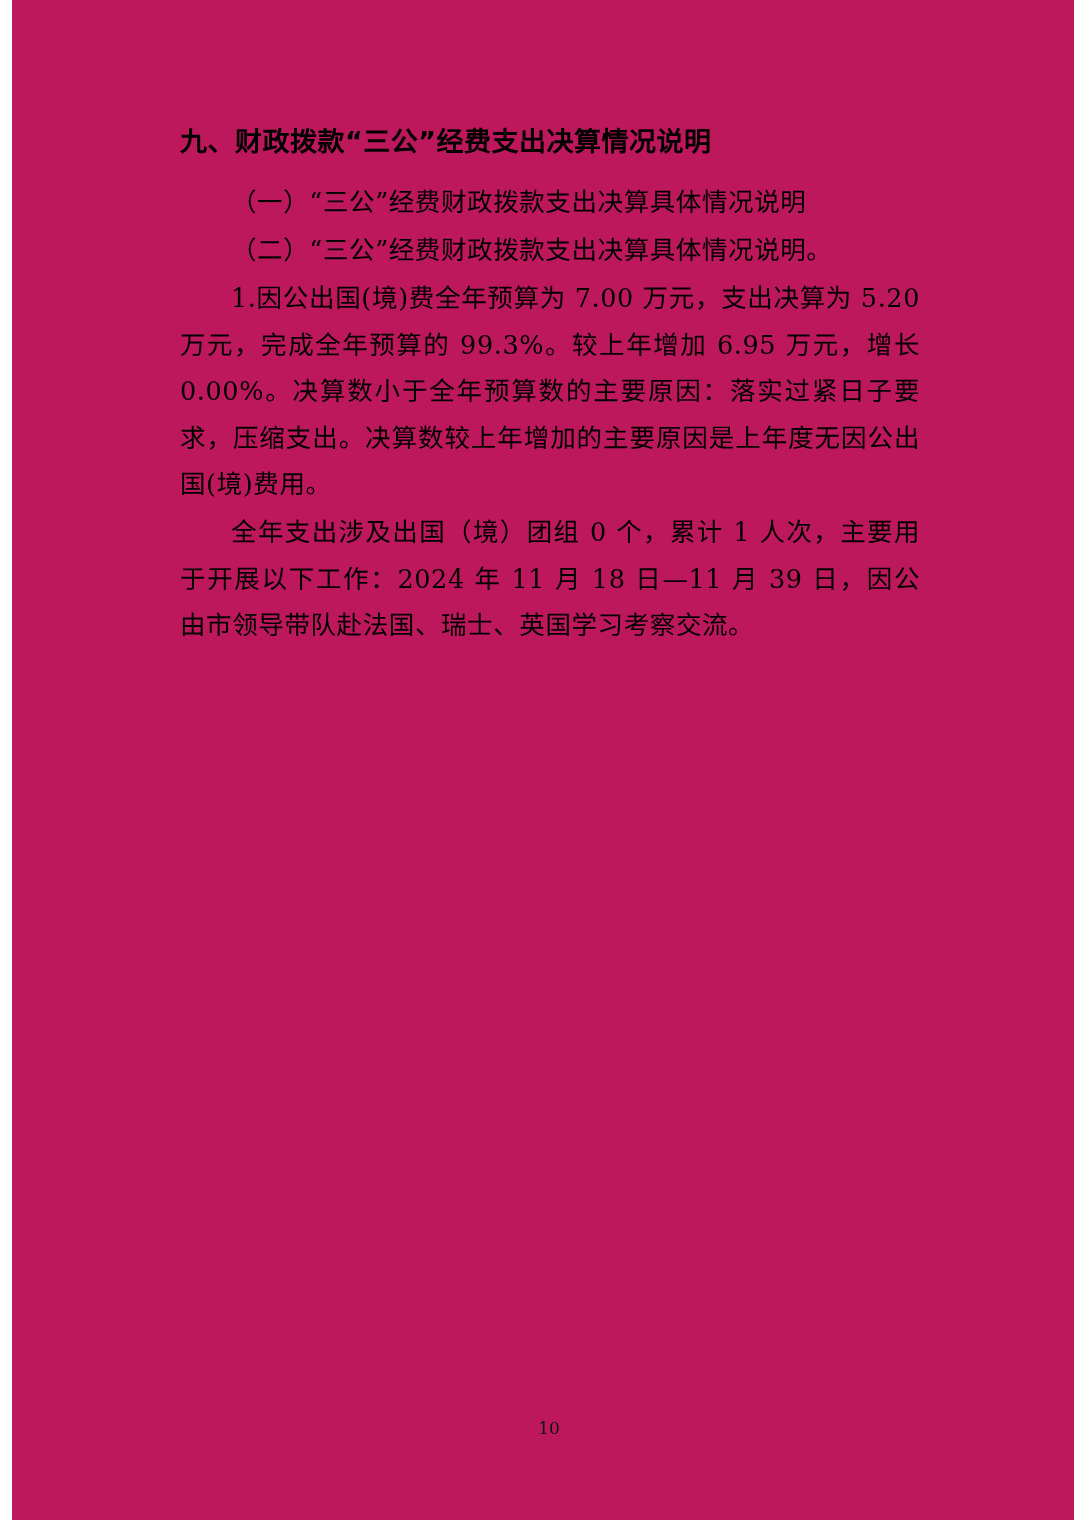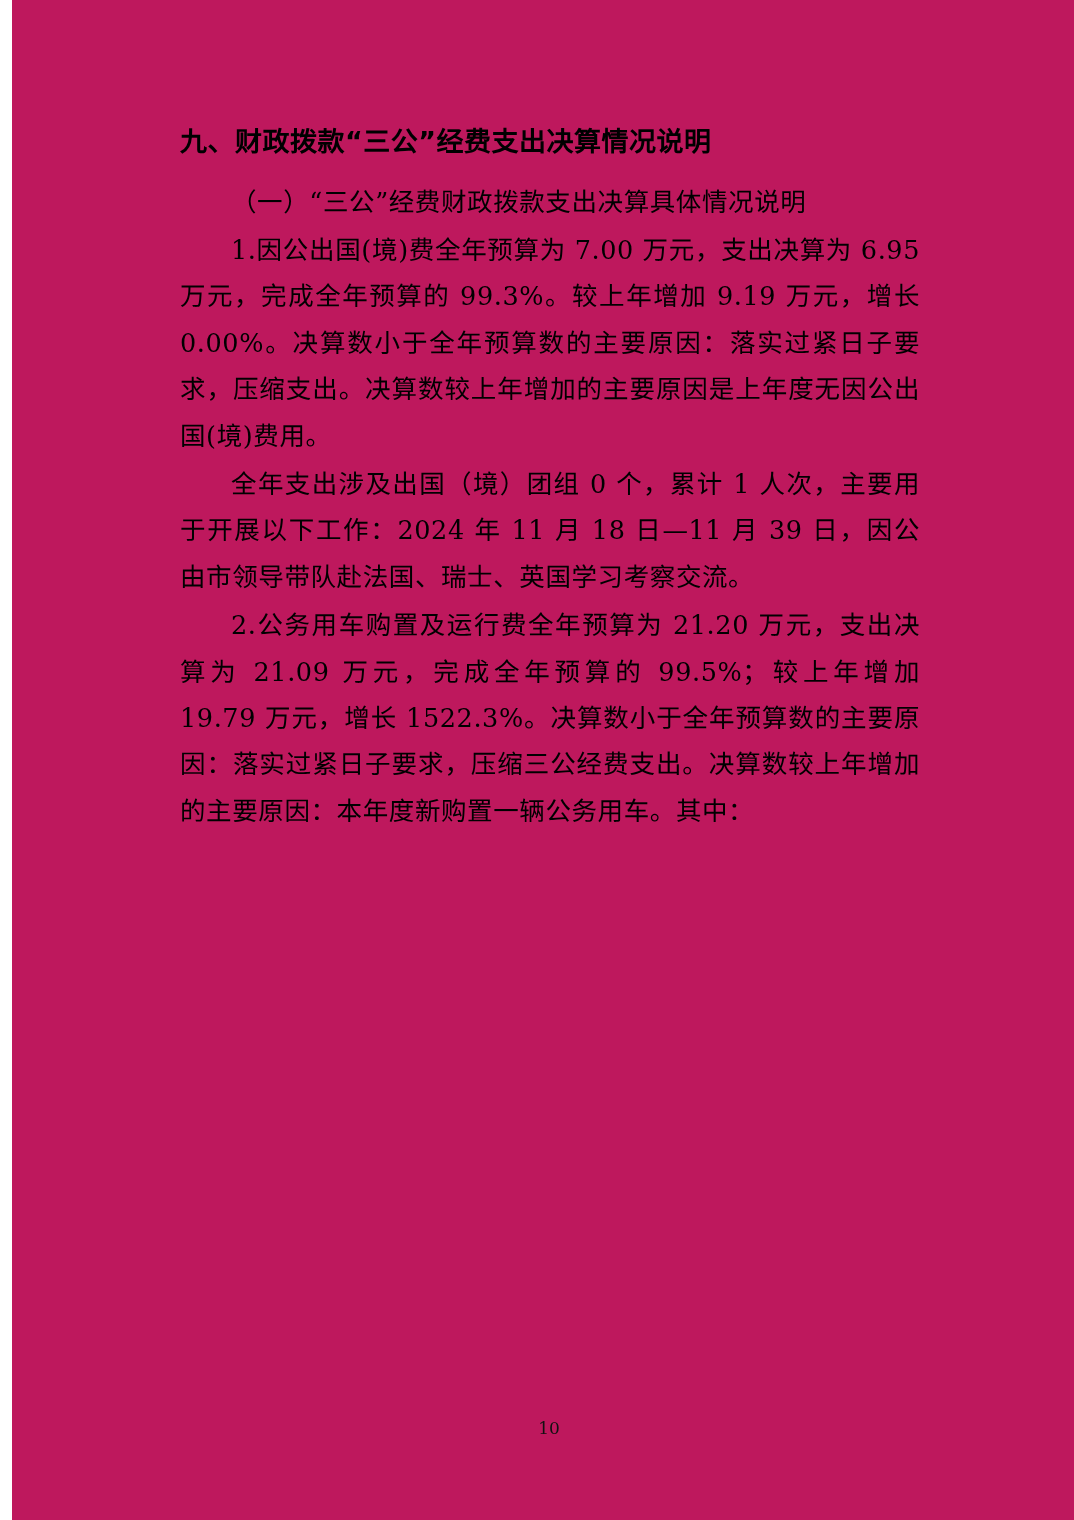--- a/index.html
+++ b/index.html
@@ -63,23 +63,23 @@
 <body>
 
 <div class="page">
   <div class="content">
 
     <h1 class="heading">九、财政拨款“三公”经费支出决算情况说明</h1>
 
     <p class="para">（一）“三公”经费财政拨款支出决算具体情况说明</p>
 
 
+    <p class="para">（二）“三公”经费财政拨款支出决算具体情况说明。</p>
 
-    <p class="para">1.因公出国(境)费全年预算为 7.00 万元，支出决算为 6.95 万元，完成全年预算的 99.3%。较上年增加 9.19 万元，增长 0.00%。决算数小于全年预算数的主要原因：落实过紧日子要求，压缩支出。决算数较上年增加的主要原因是上年度无因公出国(境)费用。</p>
+    <p class="para">1.因公出国(境)费全年预算为 7.00 万元，支出决算为 5.20 万元，完成全年预算的 99.3%。较上年增加 6.95 万元，增长 0.00%。决算数小于全年预算数的主要原因：落实过紧日子要求，压缩支出。决算数较上年增加的主要原因是上年度无因公出国(境)费用。</p>
 
     <p class="para">全年支出涉及出国（境）团组 0 个，累计 1 人次，主要用于开展以下工作：2024 年 11 月 18 日—11 月 39 日，因公由市领导带队赴法国、瑞士、英国学习考察交流。</p>
 
-    <p class="para">2.公务用车购置及运行费全年预算为 21.20 万元，支出决算为 21.09 万元，完成全年预算的 99.5%；较上年增加 19.79 万元，增长 1522.3%。决算数小于全年预算数的主要原因：落实过紧日子要求，压缩三公经费支出。决算数较上年增加的主要原因：本年度新购置一辆公务用车。其中：</p>
 
   </div>
 
   <div class="page-number">10</div>
 </div>
 
 </body></html>

